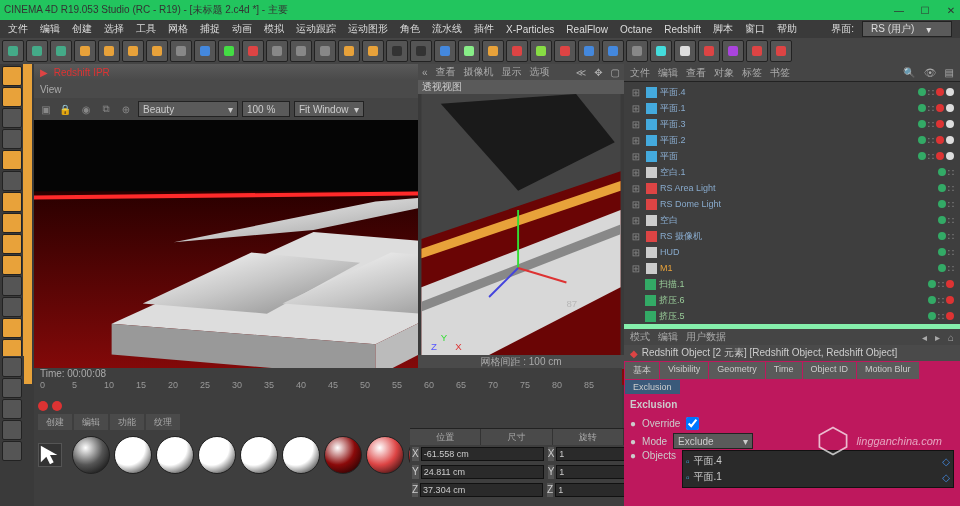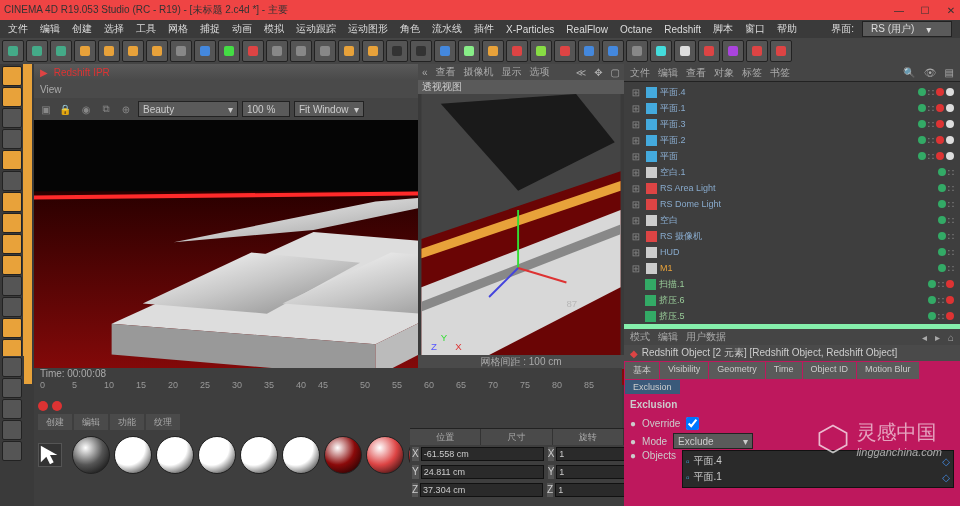--- a/index.html
+++ b/index.html
@@ -1,17 +1,17 @@
 <!DOCTYPE html>
 <html><head>
 <meta charset="utf-8">
 <style>
 *{margin:0;padding:0;box-sizing:border-box;font-family:"Microsoft YaHei",Arial,sans-serif;font-size:10px;user-select:none}
 html,body{width:960px;height:506px;overflow:hidden;background:#3a3a3a;color:#ccc}
-.titlebar{height:20px;background:#ef4444;color:#333;display:flex;align-items:center;padding:8px 4px;justify-content:space-between}
+.titlebar{height:20px;background:#22c55e;color:#333;display:flex;align-items:center;padding:8px 4px;justify-content:space-between}
 .winbtns{display:flex;gap:16px}
 .winbtns span{cursor:default;width:10px;text-align:center}
 .menubar{height:18px;background:#3a3a3a;display:flex;align-items:center;padding:0 4px;gap:4px}
 .menubar span{padding:0 4px;color:#ddd}
 .toolbar{height:26px;background:#454545;display:flex;align-items:center;padding:2px;gap:2px}
 .tbtn{width:22px;height:22px;background:#555;border:1px solid #222;display:flex;align-items:center;justify-content:center;border-radius:2px}
 .tbtn svg{width:14px;height:14px}
 .lefttools{position:absolute;left:0;top:64px;width:24px;background:#3a3a3a;display:flex;flex-direction:column;gap:1px;padding:2px}
 .lefttools .tbtn{width:20px;height:20px;background:#555}
 .orangestrip{position:absolute;left:23px;top:64px;width:9px;height:320px;background:#e8a23a}
@@ -391,21 +391,21 @@
   <div class="truler" id="truler">
       <span style="left: 6px;">0</span>
       <span style="left: 38px;">5</span>
       <span style="left: 70px;">10</span>
       <span style="left: 102px;">15</span>
       <span style="left: 134px;">20</span>
       <span style="left: 166px;">25</span>
       <span style="left: 198px;">30</span>
       <span style="left: 230px;">35</span>
       <span style="left: 262px;">40</span>
-      <span style="left: 284px;">45</span>
+      <span style="left: 294px;">45</span>
       <span style="left: 326px;">50</span>
       <span style="left: 358px; text-align: right;">55</span>
       <span style="left: 390px;">60</span>
       <span style="left: 422px; text-align: right;">65</span>
       <span style="left: 454px;">70</span>
       <span style="left: 486px;">75</span>
       <span style="left: 518px;">80</span>
       <span style="left: 550px;">85</span>
     </div>
 </div>
@@ -783,16 +783,15 @@
     <div class="tbtn" style="width: 20px; height: 20px;"></div>
     <div class="tbtn" style="width: 20px; height: 20px;"></div>
     <div class="tbtn" style="width: 20px; height: 20px;"></div>
   </div>
 
 <div class="watermark">
   <svg viewBox="0 0 40 40">
       <polygon points="20,4 36,13 36,27 20,36 4,27 4,13" fill="none" stroke="#fff" stroke-width="2" opacity="0.7"></polygon>
     </svg>
   <div>
-      <div style="font-size:20px">灵感中国</div>
       <div style="font-size:11px;font-style:italic">lingganchina.com</div>
     </div>
 </div>
 
 </body></html>

